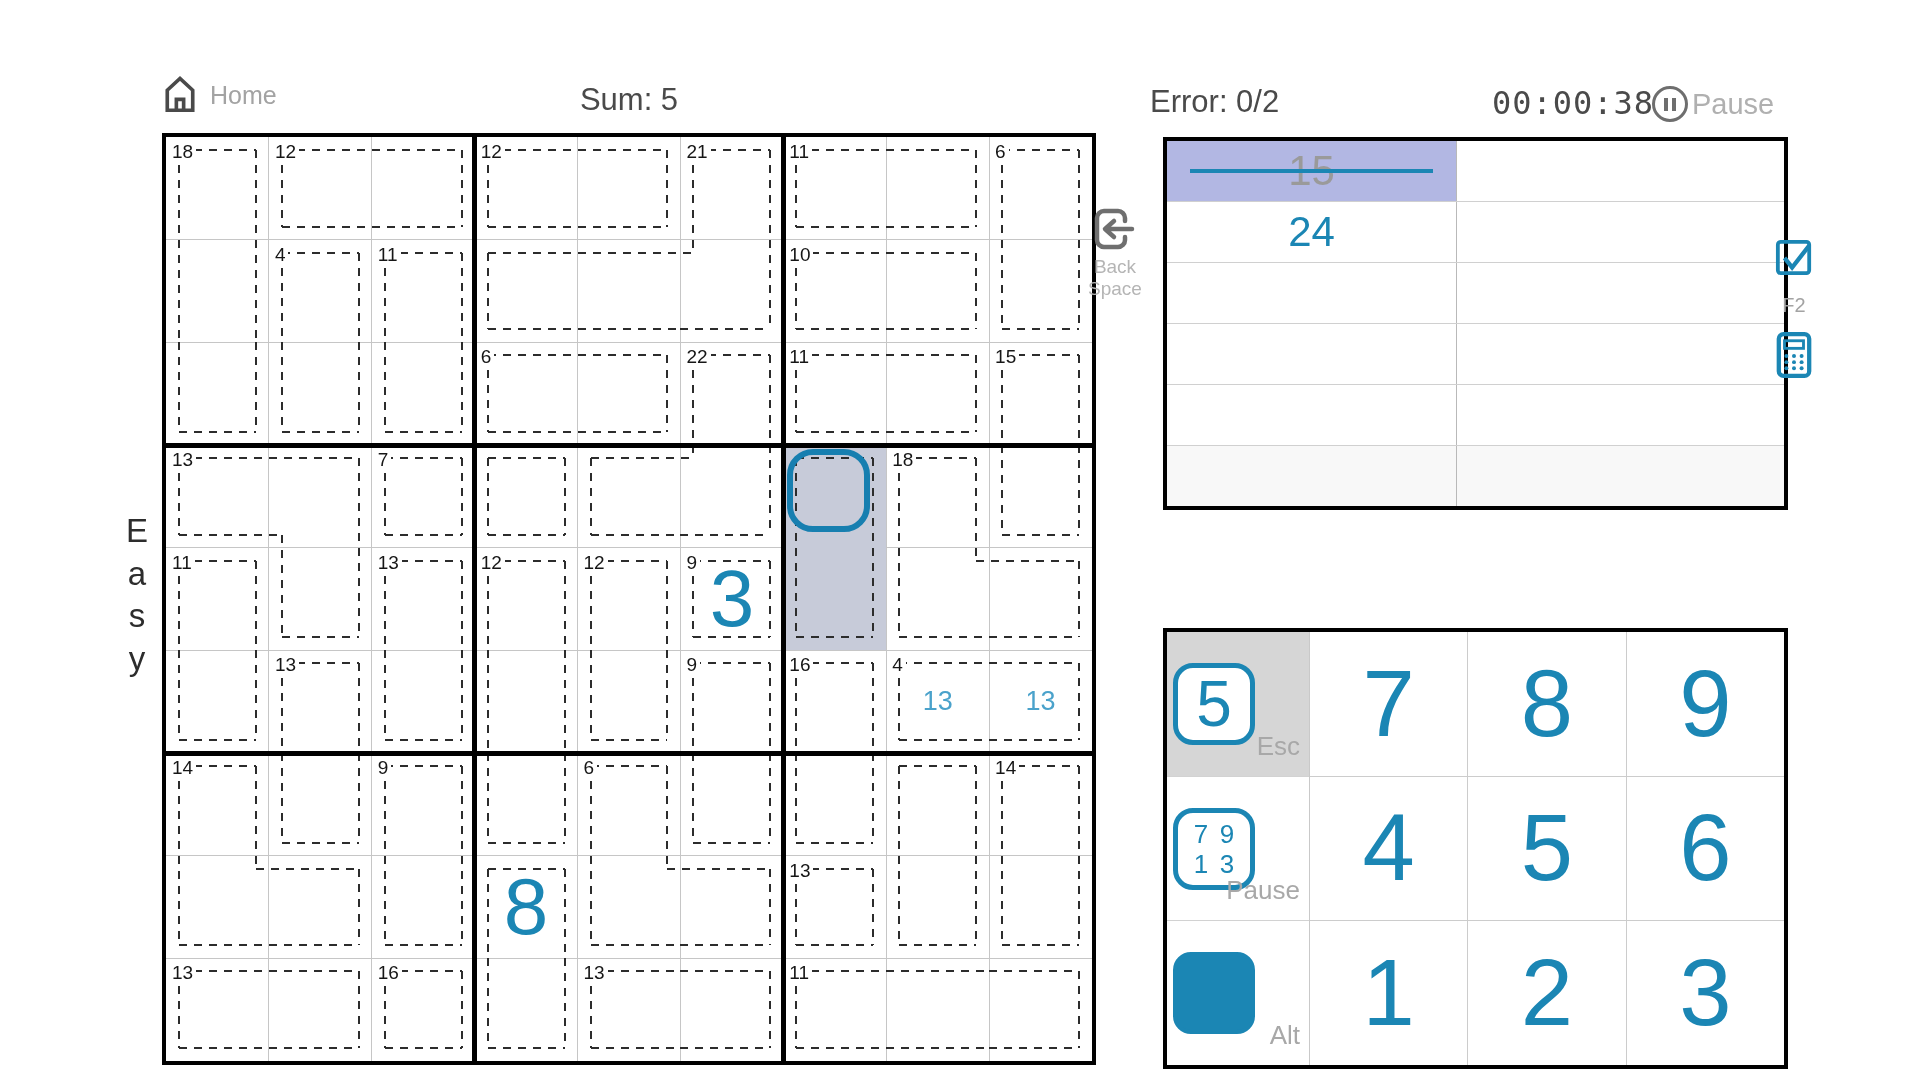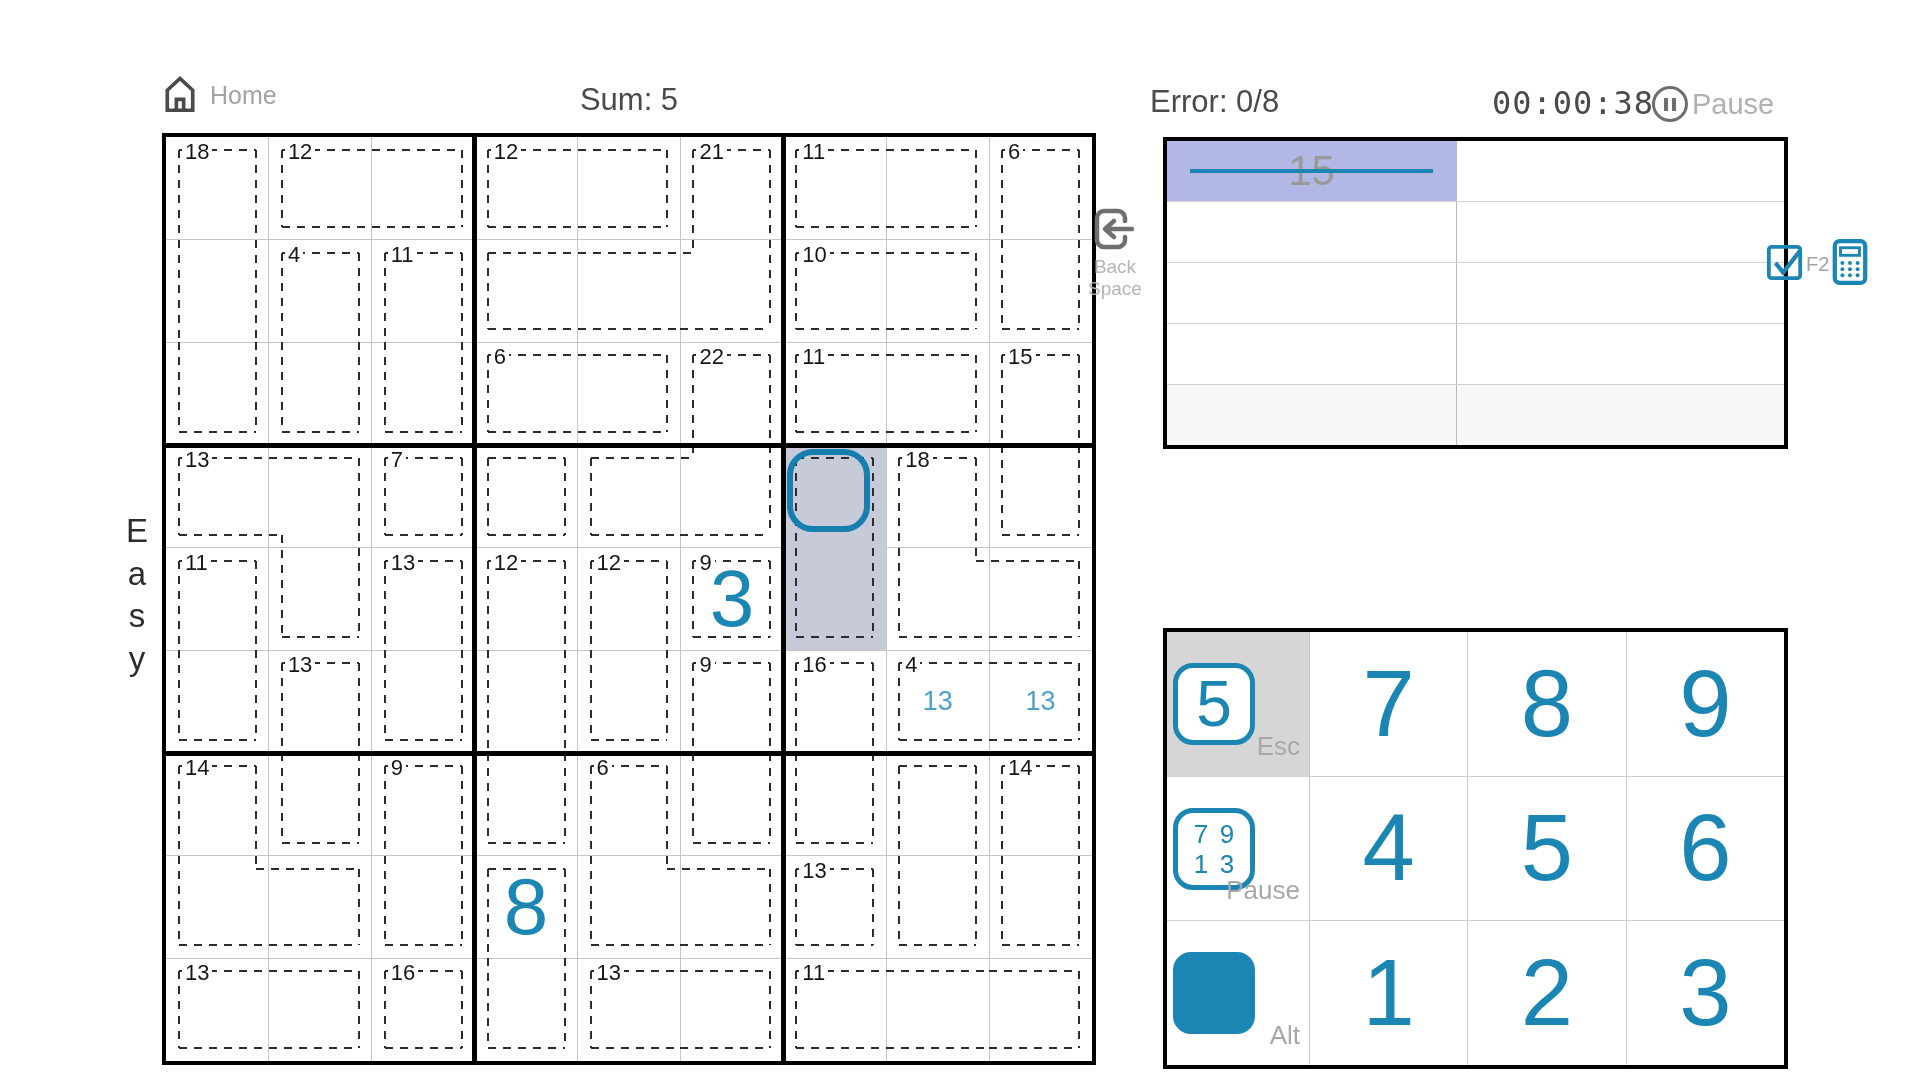--- a/index.html
+++ b/index.html
@@ -26,21 +26,21 @@
   .difficulty{position:absolute;left:120px;top:514px;width:34px;display:flex;flex-direction:column;
               align-items:center;gap:8px;font-size:33px;color:#2d2d2d;line-height:1.05;}
 
   
   .grid{position:absolute;left:162px;top:133px;width:926px;height:924px;border:4px solid #000;background:#fff;}
   .grid > div{position:absolute;box-sizing:border-box;}
   .gl-v,.gl-h{background:#c6c6c6;z-index:1;}
   .shade{background:#c7cbd9;z-index:2;}
   .dash-h{height:2px;background:repeating-linear-gradient(90deg,#2c2c2c 0 8px,transparent 8px 15px);z-index:3;}
   .dash-v{width:2px;background:repeating-linear-gradient(180deg,#2c2c2c 0 8px,transparent 8px 15px);z-index:3;}
-  .cage-sum{z-index:4;font-size:22px;line-height:26px;padding:0 3px;background:#fff;color:#161616;margin-left:13px;}
+  .cage-sum{z-index:4;font-size:19px;line-height:26px;padding:0 3px;background:#fff;color:#161616;}
   .big-digit{z-index:4;display:flex;align-items:center;justify-content:center;
              font-size:80px;color:#1b86b4;}
   .note{z-index:4;display:flex;align-items:center;justify-content:center;
         font-size:27px;color:#4aa2cb;}
   .cursor{z-index:5;border:6px solid #177fb0;border-radius:26px;background:transparent;}
   .bl-v,.bl-h{background:#000;z-index:6;}
 
   
   .backspace{position:absolute;left:1089px;top:206px;width:52px;display:flex;flex-direction:column;
              align-items:center;cursor:pointer;}
@@ -56,22 +56,22 @@
   .it-row:first-of-type{border-top:none;}
   .it-td{flex:0 0 289px;position:relative;display:flex;align-items:center;justify-content:center;
          font-size:42px;color:#1b86b4;}
   .it-td.second{flex:1;border-left:1px solid #b9b9b9;}
   .it-td.hl{background:#b2b7e3;}
   .it-td.gray-val{color:#9a9a9a;}
   .it-td .strike{position:absolute;left:8%;right:8%;top:50%;height:4px;margin-top:-2px;background:#1b86b4;}
   .it-row.shaded .it-td{background:#f8f8f8;}
 
   
-  .f2box{position:absolute;left:1766px;top:238px;width:56px;display:flex;flex-direction:row;
-         align-items:center;gap:2px;}
+  .f2box{position:absolute;left:1766px;top:238px;width:56px;display:flex;flex-direction:column;
+         align-items:center;gap:14px;}
   .f2-label{font-size:20px;color:#a3a3a3;}
 
   
   .numpad{position:absolute;left:1163px;top:628px;width:617px;height:433px;border:4px solid #000;background:#fff;}
   .np-modes{position:absolute;left:0;top:0;width:142px;height:100%;display:flex;flex-direction:column;}
   .np-sep{position:absolute;left:142px;top:0;width:1px;height:100%;background:#c9c9c9;}
   .mode-key{position:relative;flex:1;border-bottom:1px solid #d2d2d2;background:#fff;cursor:pointer;}
   .mode-key:last-child{border-bottom:none;}
   .mode-key.active{background:#d6d6d6;}
   .mode-label{position:absolute;right:9px;bottom:14px;font-size:26px;color:#a8a8a8;}
@@ -100,21 +100,21 @@
     <span>
       <svg width="40" height="42" viewBox="0 0 44 46" fill="none">
         <path d="M8 42 V20 L22 7 L36 20 V42 H8 Z" stroke="#4a4a4a" stroke-width="4" fill="none"></path>
         <path d="M18 42 V30 H26 V42" stroke="#4a4a4a" stroke-width="4" fill="none"></path>
       </svg>
     </span>
     <span class="home-label">Home</span>
   </div>
 
   <div class="sum-label">Sum: 5</div>
-  <div class="error-label">Error: 0/8</div>
+  <div class="error-label">Error: 0/2</div>
   <div class="timer">00:00:38</div>
 
   <div class="pause">
     <span class="pause-circle">
         <i></i>
         <i></i>
       </span>
     <span class="pause-label">Pause</span>
   </div>
 
@@ -438,20 +438,26 @@
     <div id="it-body">
         <div class="it-row">
           <div class="it-td hl gray-val">
             <span>15</span>
             <div class="strike"></div>
           </div>
           <div class="it-td second"></div>
         </div>
         <div class="it-row">
           <div class="it-td">
+            <span>24</span>
+          </div>
+          <div class="it-td second"></div>
+        </div>
+        <div class="it-row">
+          <div class="it-td">
             <span></span>
           </div>
           <div class="it-td second"></div>
         </div>
         <div class="it-row">
           <div class="it-td">
             <span></span>
           </div>
           <div class="it-td second"></div>
         </div>

